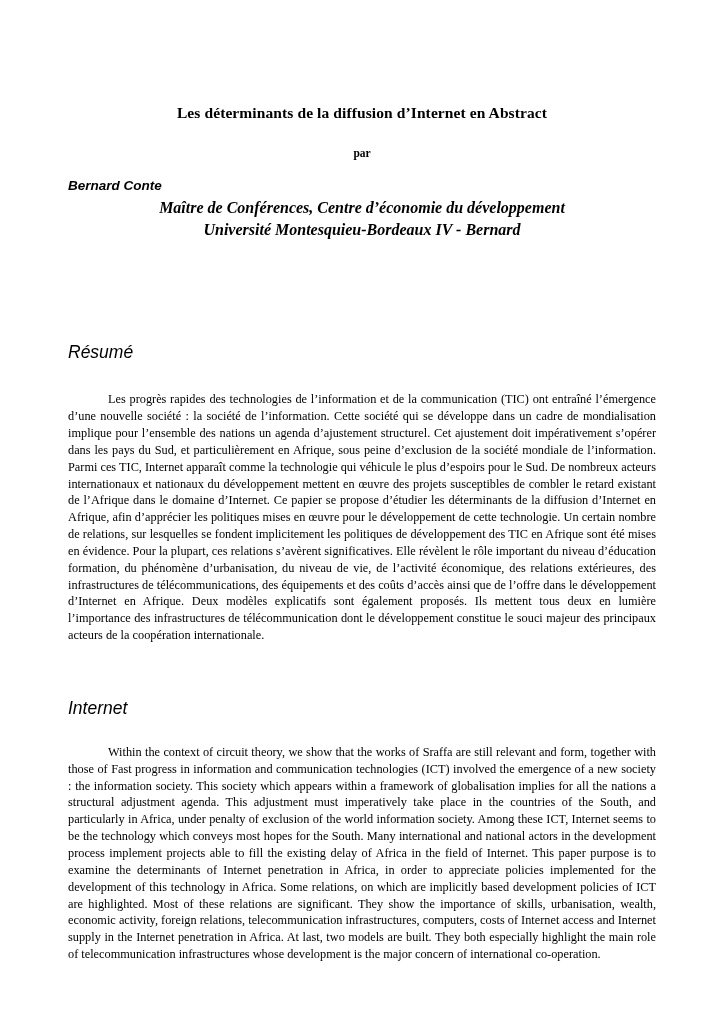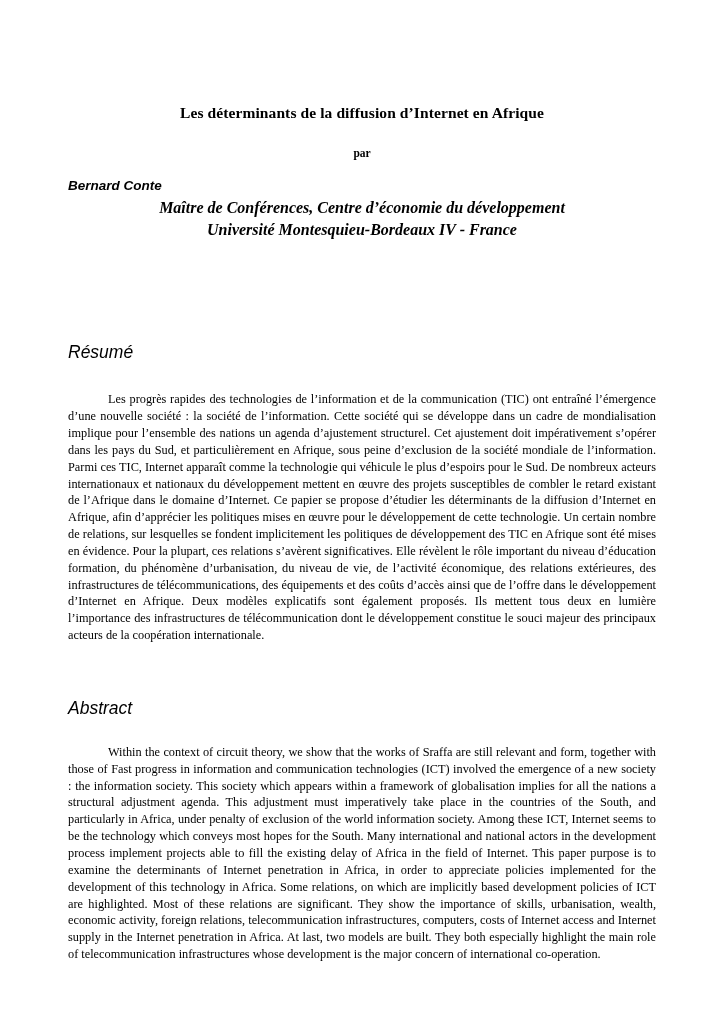--- a/index.html
+++ b/index.html
@@ -71,31 +71,31 @@
     text-indent: 40px;
     hyphens: auto;
   }
   #abstract-text { margin-top: 25px; }
 </style>
 </head>
 <body>
 
 <div class="page">
 
-  <h1 class="title">Les déterminants de la diffusion d’Internet en Afrique</h1>
+  <h1 class="title">Les déterminants de la diffusion d’Internet en Abstract</h1>
 
   <div class="par">par</div>
 
   <div class="author">Bernard Conte</div>
 
   <div class="affil">Maître de Conférences, Centre d’économie du développement</div>
 
-  <div class="affil" style="margin-top:0;">Université Montesquieu-Bordeaux IV - France</div>
+  <div class="affil" style="margin-top:0;">Université Montesquieu-Bordeaux IV - Bernard</div>
 
   <h2 class="section-head" id="resume-heading">Résumé</h2>
 
   <p class="abstract-body">Les progrès rapides des technologies de l’information et de la communication (TIC) ont entraîné l’émergence d’une nouvelle société : la société de l’information. Cette société qui se développe dans un cadre de mondialisation implique pour l’ensemble des nations un agenda d’ajustement structurel. Cet ajustement doit impérativement s’opérer dans les pays du Sud, et particulièrement en Afrique, sous peine d’exclusion de la société mondiale de l’information. Parmi ces TIC, Internet apparaît comme la technologie qui véhicule le plus d’espoirs pour le Sud. De nombreux acteurs internationaux et nationaux du développement mettent en œuvre des projets susceptibles de combler le retard existant de l’Afrique dans le domaine d’Internet. Ce papier se propose d’étudier les déterminants de la diffusion d’Internet en Afrique, afin d’apprécier les politiques mises en œuvre pour le développement de cette technologie. Un certain nombre de relations, sur lesquelles se fondent implicitement les politiques de développement des TIC en Afrique sont été mises en évidence. Pour la plupart, ces relations s’avèrent significatives. Elle révèlent le rôle important du niveau d’éducation formation, du phénomène d’urbanisation, du niveau de vie, de l’activité économique, des relations extérieures, des infrastructures de télécommunications, des équipements et des coûts d’accès ainsi que de l’offre dans le développement d’Internet en Afrique. Deux modèles explicatifs sont également proposés. Ils mettent tous deux en lumière l’importance des infrastructures de télécommunication dont le développement constitue le souci majeur des principaux acteurs de la coopération internationale.</p>
 
-  <h2 class="section-head" id="abstract-heading">Abstract</h2>
+  <h2 class="section-head" id="abstract-heading">Internet</h2>
 
   <p class="abstract-body" id="abstract-text">Within the context of circuit theory, we show that the works of Sraffa are still relevant and form, together with those of Fast progress in information and communication technologies (ICT) involved the emergence of a new society : the information society. This society which appears within a framework  of globalisation implies for all the nations a structural adjustment agenda.  This adjustment must imperatively take place in the countries of the South, and particularly in Africa, under penalty of exclusion of the world information society. Among these ICT, Internet seems to be the technology which conveys most hopes for the South. Many international and national actors in the development process implement projects able to fill the existing delay of Africa in the field of Internet. This paper purpose is to examine the determinants of Internet penetration in Africa, in order to appreciate policies implemented for the development of this technology in Africa. Some relations, on which are implicitly based development policies of ICT are highlighted. Most of these relations are significant. They show the importance of skills, urbanisation, wealth, economic activity, foreign relations, telecommunication infrastructures, computers, costs of Internet access and Internet supply in the Internet penetration in Africa. At last, two models are built. They both especially highlight the main role of telecommunication infrastructures whose development is the major concern of international co-operation.</p>
 
 </div>
 
 </body></html>

